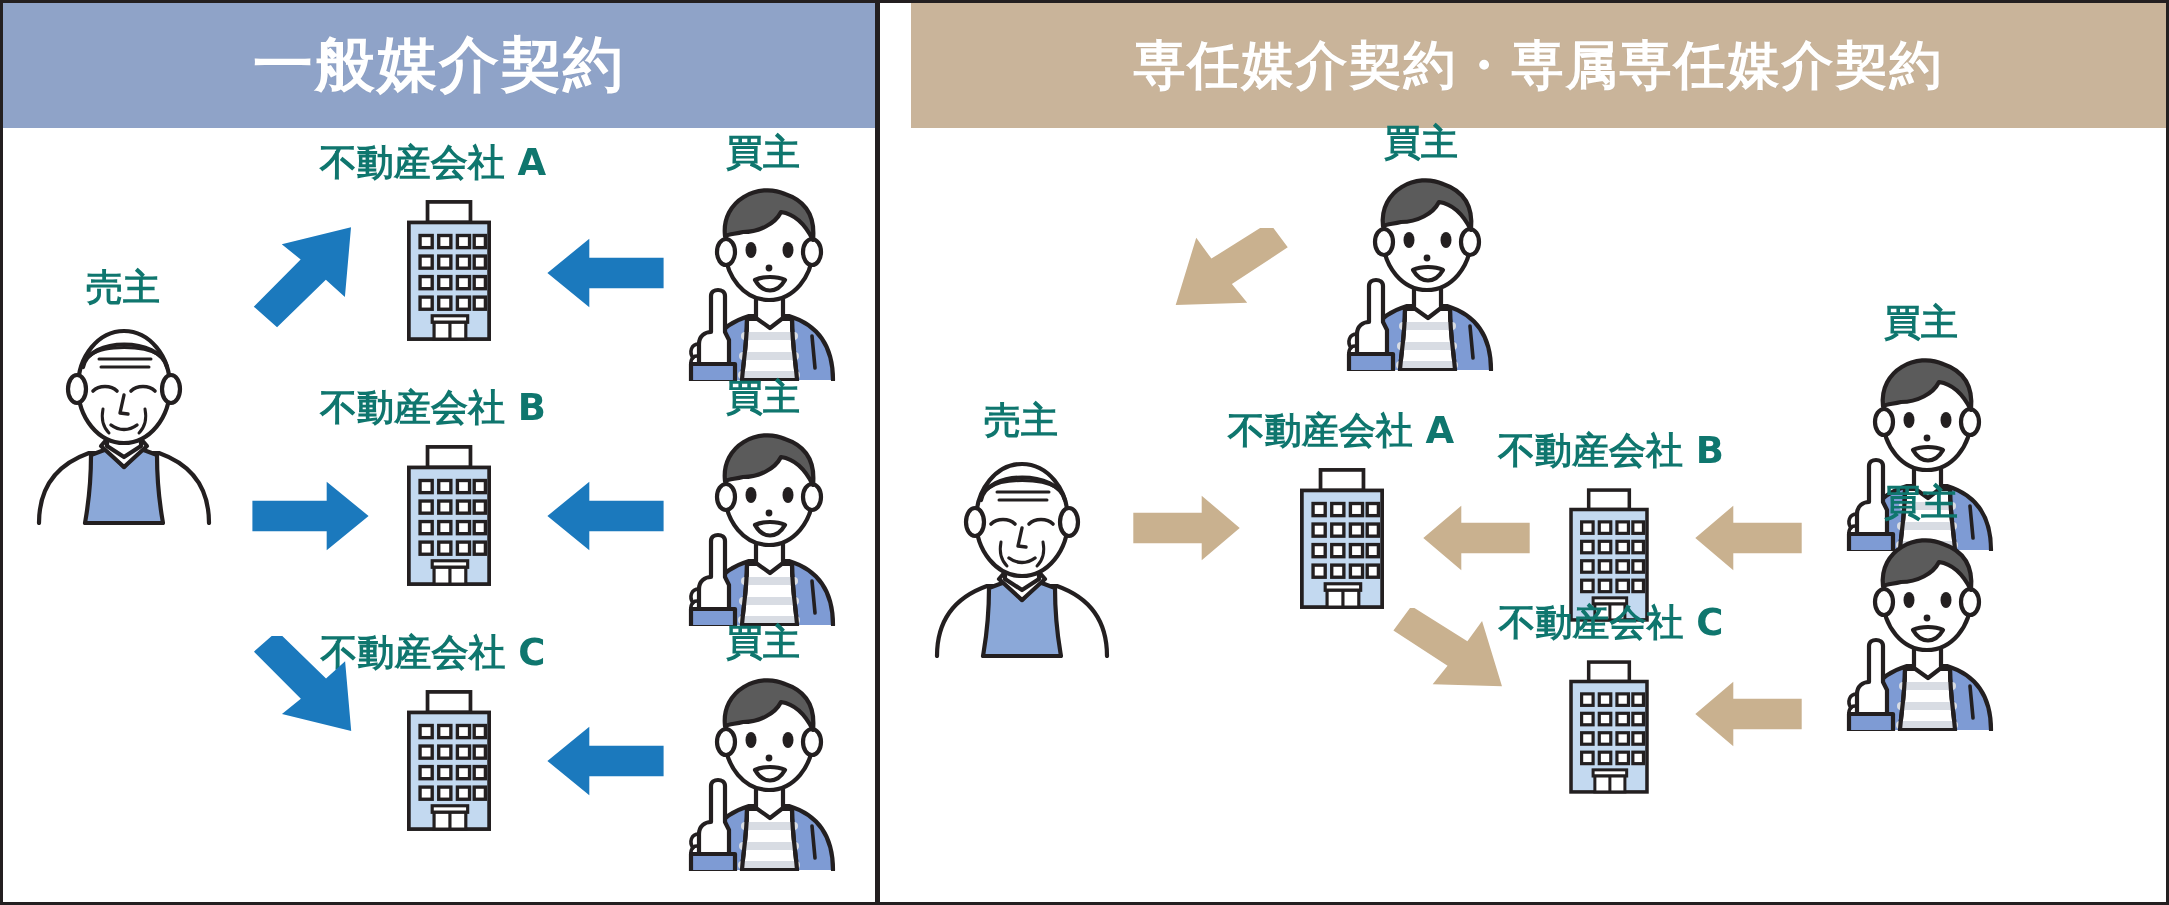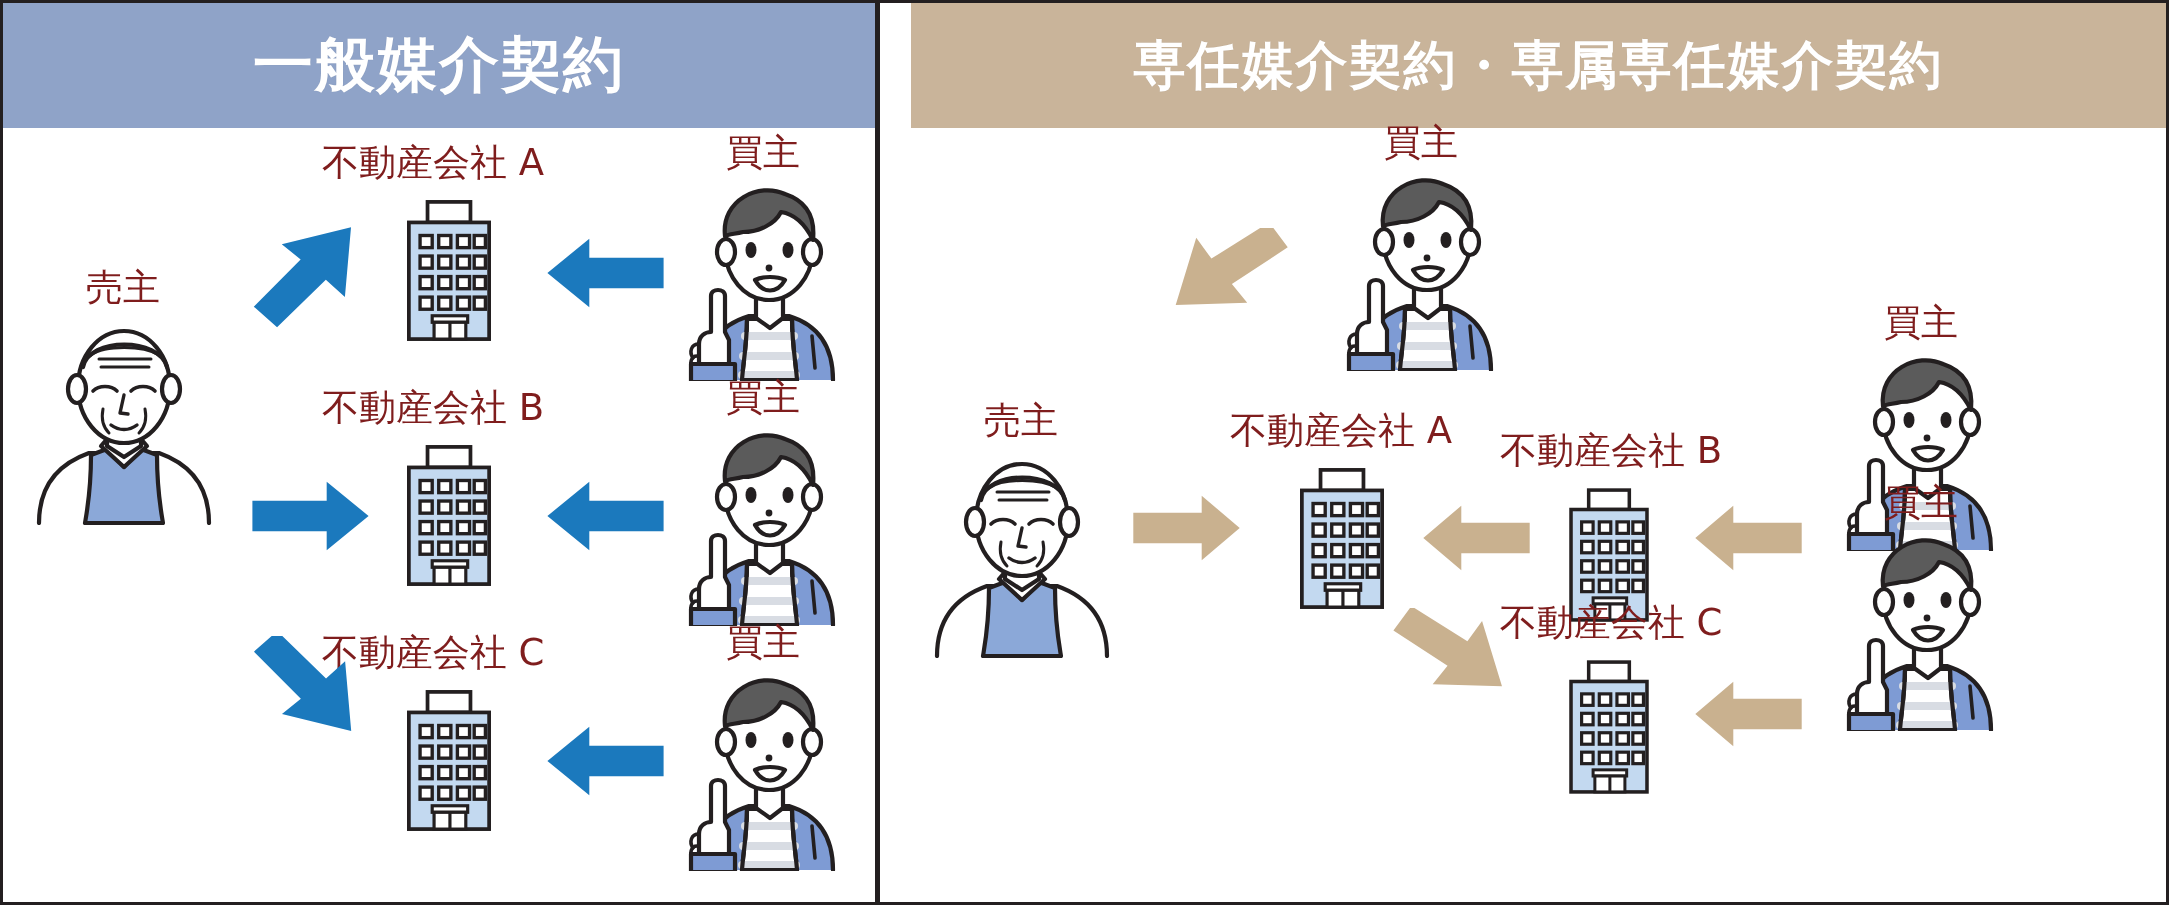--- a/index.html
+++ b/index.html
@@ -33,23 +33,23 @@
   }
   #header-general{background:#8fa3c8;font-size:60px;}
   #header-exclusive{background:#c9b49a;font-size:52px;}
 
   .panel-body{position:absolute;left:0;right:0;top:125px;bottom:0;}
 
   
   .node{position:absolute;}
   .label{
     position:absolute;left:50%;transform:translateX(-50%);
-    white-space:nowrap;color:#7f1d1d;font-size:37px;
+    white-space:nowrap;color:#0f766e;font-size:37px;
     font-family:"DejaVu Sans","Liberation Sans",sans-serif;
-    font-weight:400;
+    font-weight:700;
   }
 
   
   .building{position:absolute;}
 
   
   .person{position:absolute;}
 
   
   .arrow{position:absolute;}

